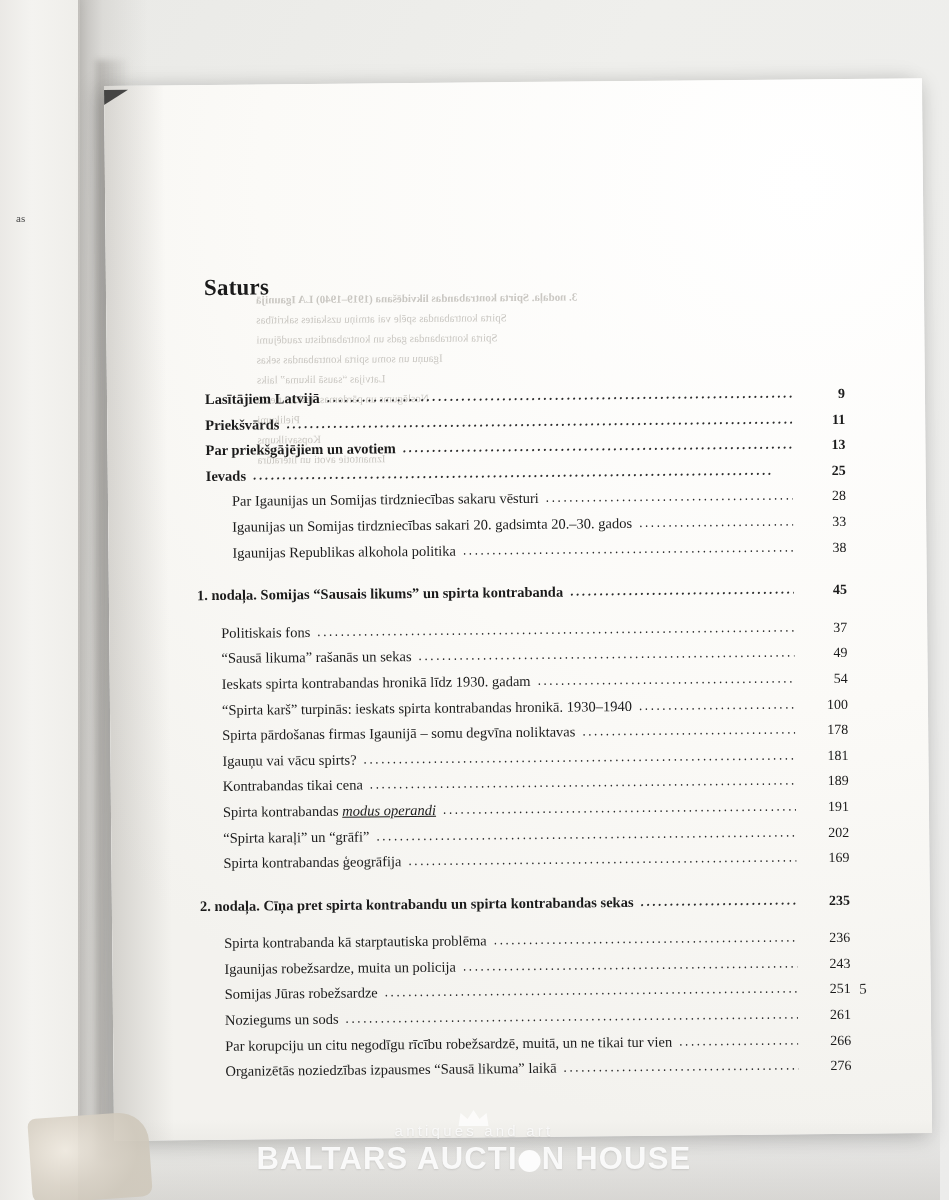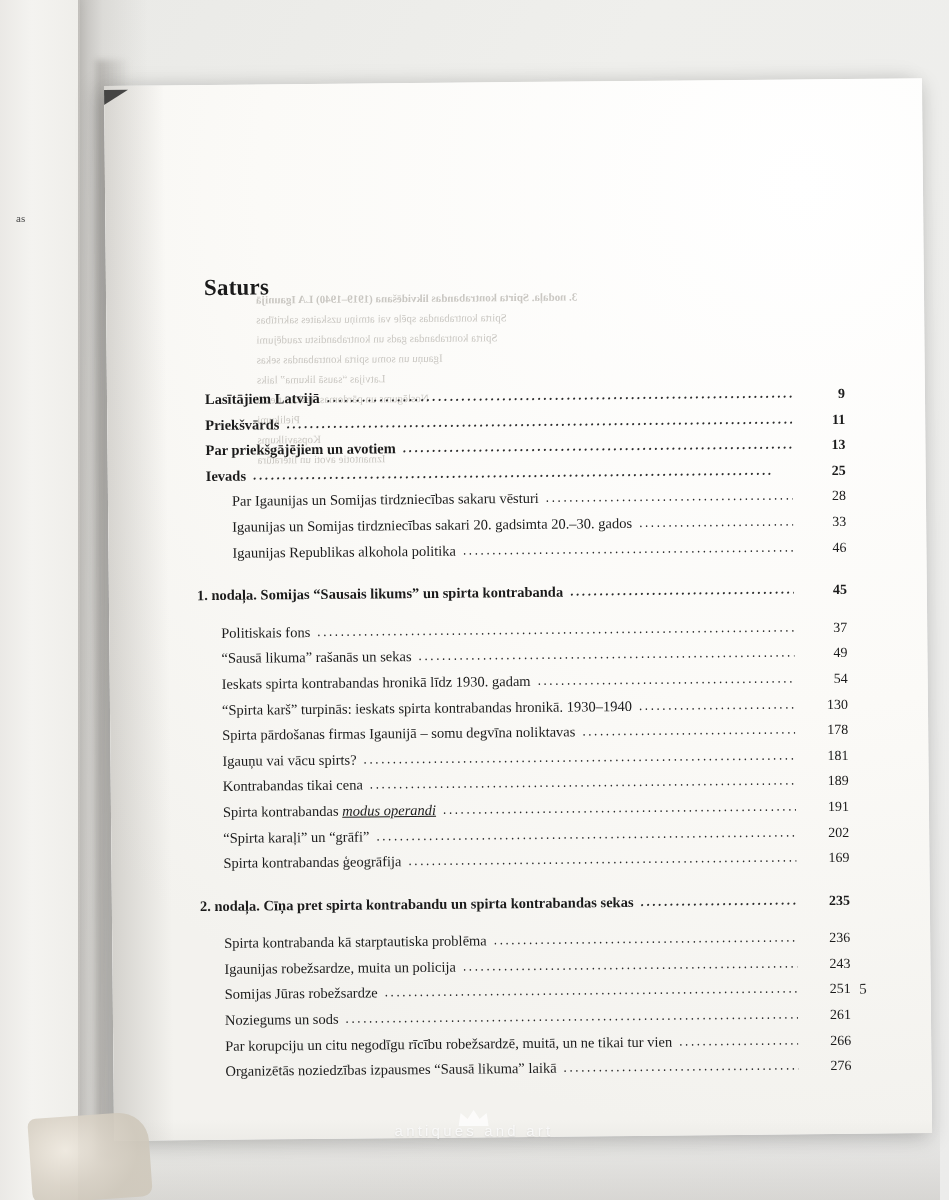--- a/index.html
+++ b/index.html
@@ -303,21 +303,21 @@
             <span class="page-no">28</span>
           </div>
           <div class="row lvl1">
             <span class="label">Igaunijas un Somijas tirdzniecības sakari 20. gadsimta 20.–30. gados</span>
             <span class="dots">.........................................................................................</span>
             <span class="page-no">33</span>
           </div>
           <div class="row lvl1">
             <span class="label">Igaunijas Republikas alkohola politika</span>
             <span class="dots">.........................................................................................</span>
-            <span class="page-no">46</span>
+            <span class="page-no">38</span>
           </div>
           <div class="row chap sp-top-lg">
             <span class="label">1. nodaļa.  Somijas “Sausais likums” un spirta kontrabanda</span>
             <span class="dots">.........................................................................................</span>
             <span class="page-no">45</span>
           </div>
           <div class="row lvl2 sp-top">
             <span class="label">Politiskais fons</span>
             <span class="dots">.........................................................................................</span>
             <span class="page-no">37</span>
@@ -328,21 +328,21 @@
             <span class="page-no">49</span>
           </div>
           <div class="row lvl2">
             <span class="label">Ieskats spirta kontrabandas hronikā līdz 1930. gadam</span>
             <span class="dots">.........................................................................................</span>
             <span class="page-no">54</span>
           </div>
           <div class="row lvl2">
             <span class="label">“Spirta karš” turpinās: ieskats spirta kontrabandas hronikā. 1930–1940</span>
             <span class="dots">.........................................................................................</span>
-            <span class="page-no">130</span>
+            <span class="page-no">100</span>
           </div>
           <div class="row lvl2">
             <span class="label">Spirta pārdošanas firmas Igaunijā – somu degvīna noliktavas</span>
             <span class="dots">.........................................................................................</span>
             <span class="page-no">178</span>
           </div>
           <div class="row lvl2">
             <span class="label">Igauņu vai vācu spirts?</span>
             <span class="dots">.........................................................................................</span>
             <span class="page-no">181</span>
@@ -409,15 +409,16 @@
   </div>
 
   <div class="book-bottom"></div>
   <div class="spine-bottom"></div>
 
   <div class="watermark">
     <svg class="wm-crown" width="34" height="20" viewBox="0 0 34 20">
       <path d="M2 18 L4 5 L11 11 L17 2 L23 11 L30 5 L32 18 Z" fill="rgba(255,255,255,0.85)"></path>
     </svg>
     <div class="wm-top">antiques and art</div>
+    <div class="wm-main"><span>BALTARS AUCTI</span><span class="wm-dot"></span><span>N HOUSE</span></div>
   </div>
 
 </div>
 
 </body></html>

